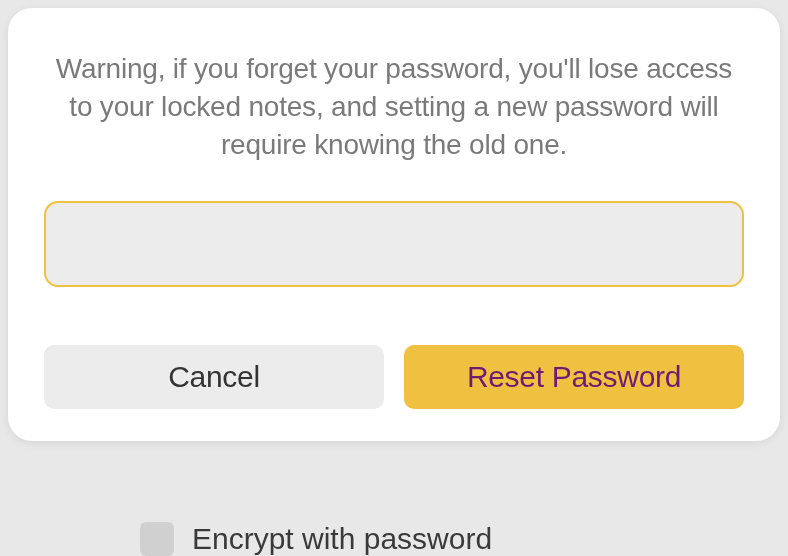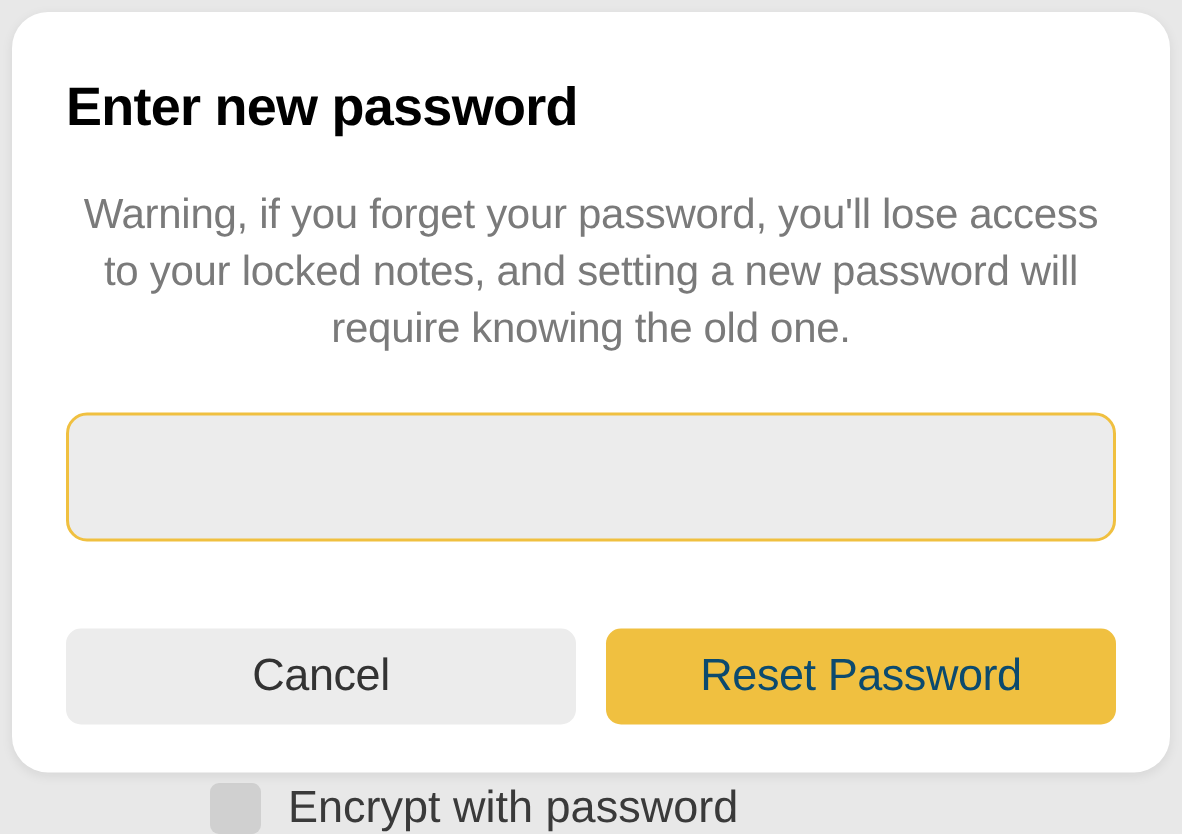--- a/index.html
+++ b/index.html
@@ -64,21 +64,21 @@
       font-weight: 400;
       cursor: pointer;
       letter-spacing: -0.3px;
     }
     .btn-cancel {
       background: #ececec;
       color: #333333;
     }
     .btn-reset {
       background: #f0c040;
-      color: #0c4a6e;
+      color: #701a75;
     }
     .bg-hint {
       position: absolute;
       bottom: 0;
       left: 140px;
       display: flex;
       align-items: flex-start;
       gap: 18px;
       color: #3a3a3a;
       font-size: 30px;
@@ -92,20 +92,19 @@
   </style>
 </head>
 <body>
 
 <div class="bg-hint">
   <div class="bg-checkbox"></div>
   <span>Encrypt with password</span>
 </div>
 
 <div class="modal">
-  <h1 class="modal-title">Enter new password</h1>
   <p class="modal-warning">Warning, if you forget your password, you'll lose access to your locked notes, and setting a new password will require knowing the old one.</p>
   <input type="password" class="password-input" value="" style="">
   <div class="button-row">
     <button class="btn btn-cancel">Cancel</button>
     <button class="btn btn-reset">Reset Password</button>
   </div>
 </div>
 
 </body></html>

